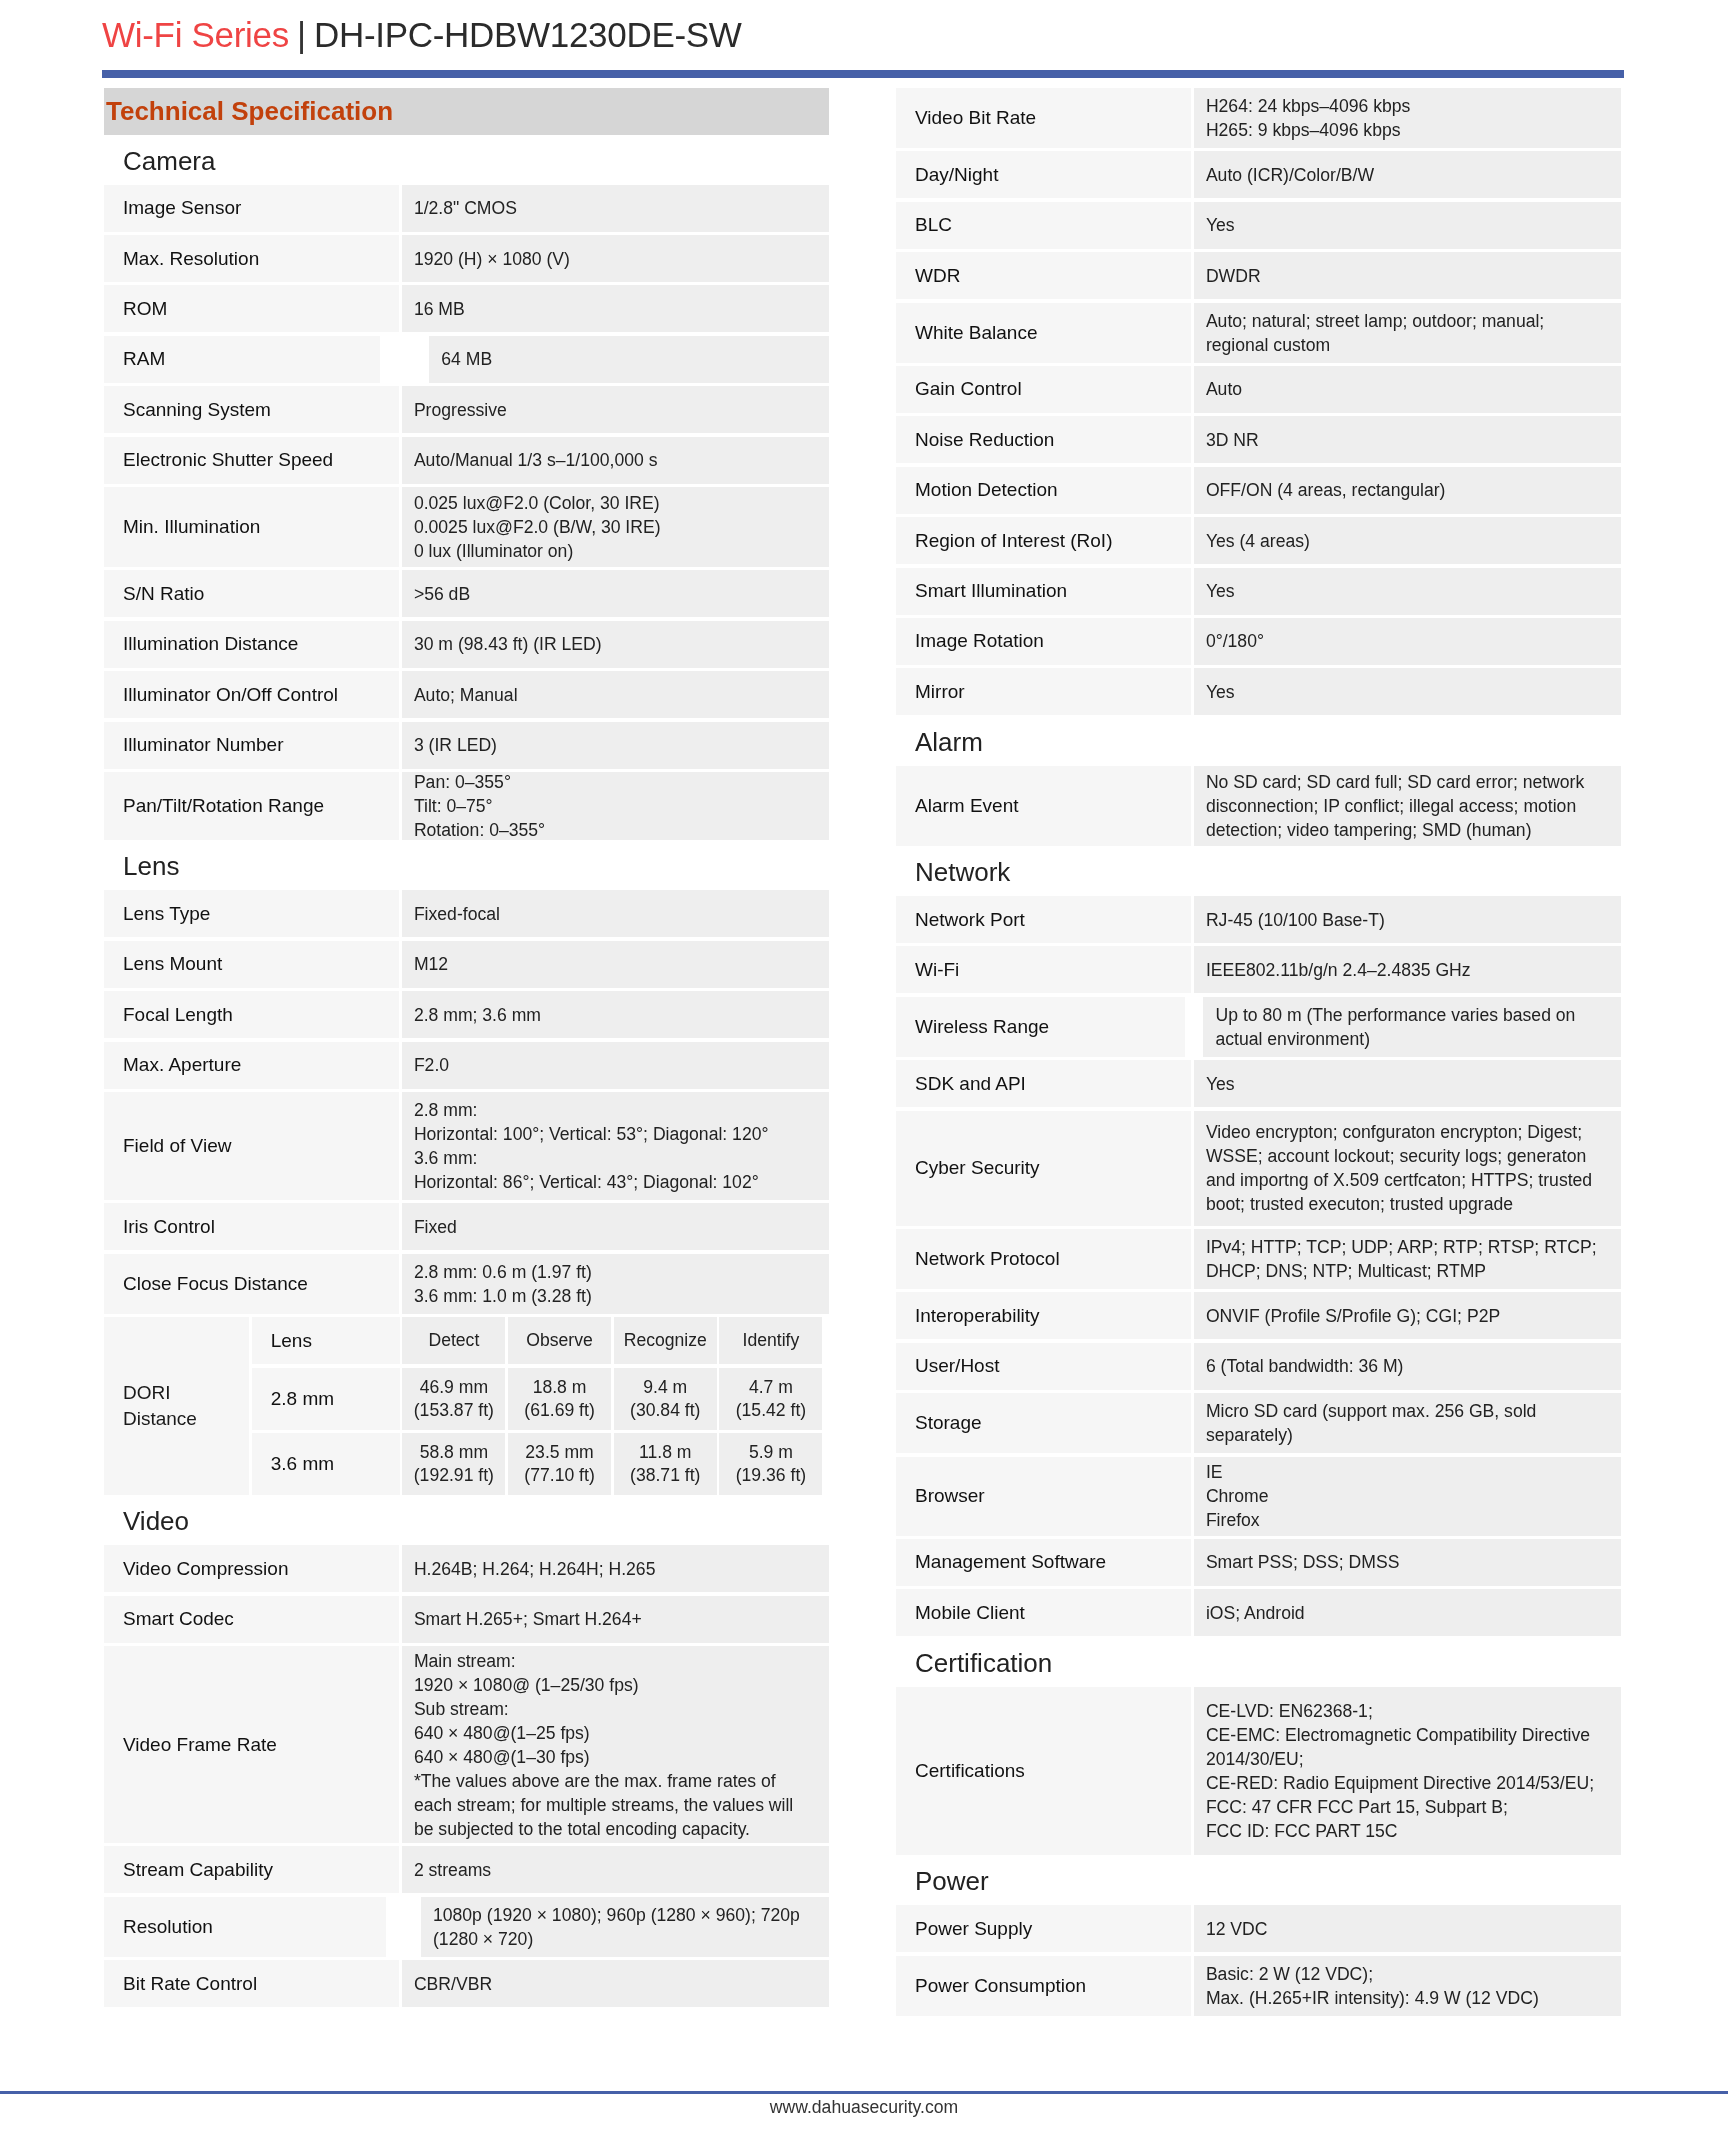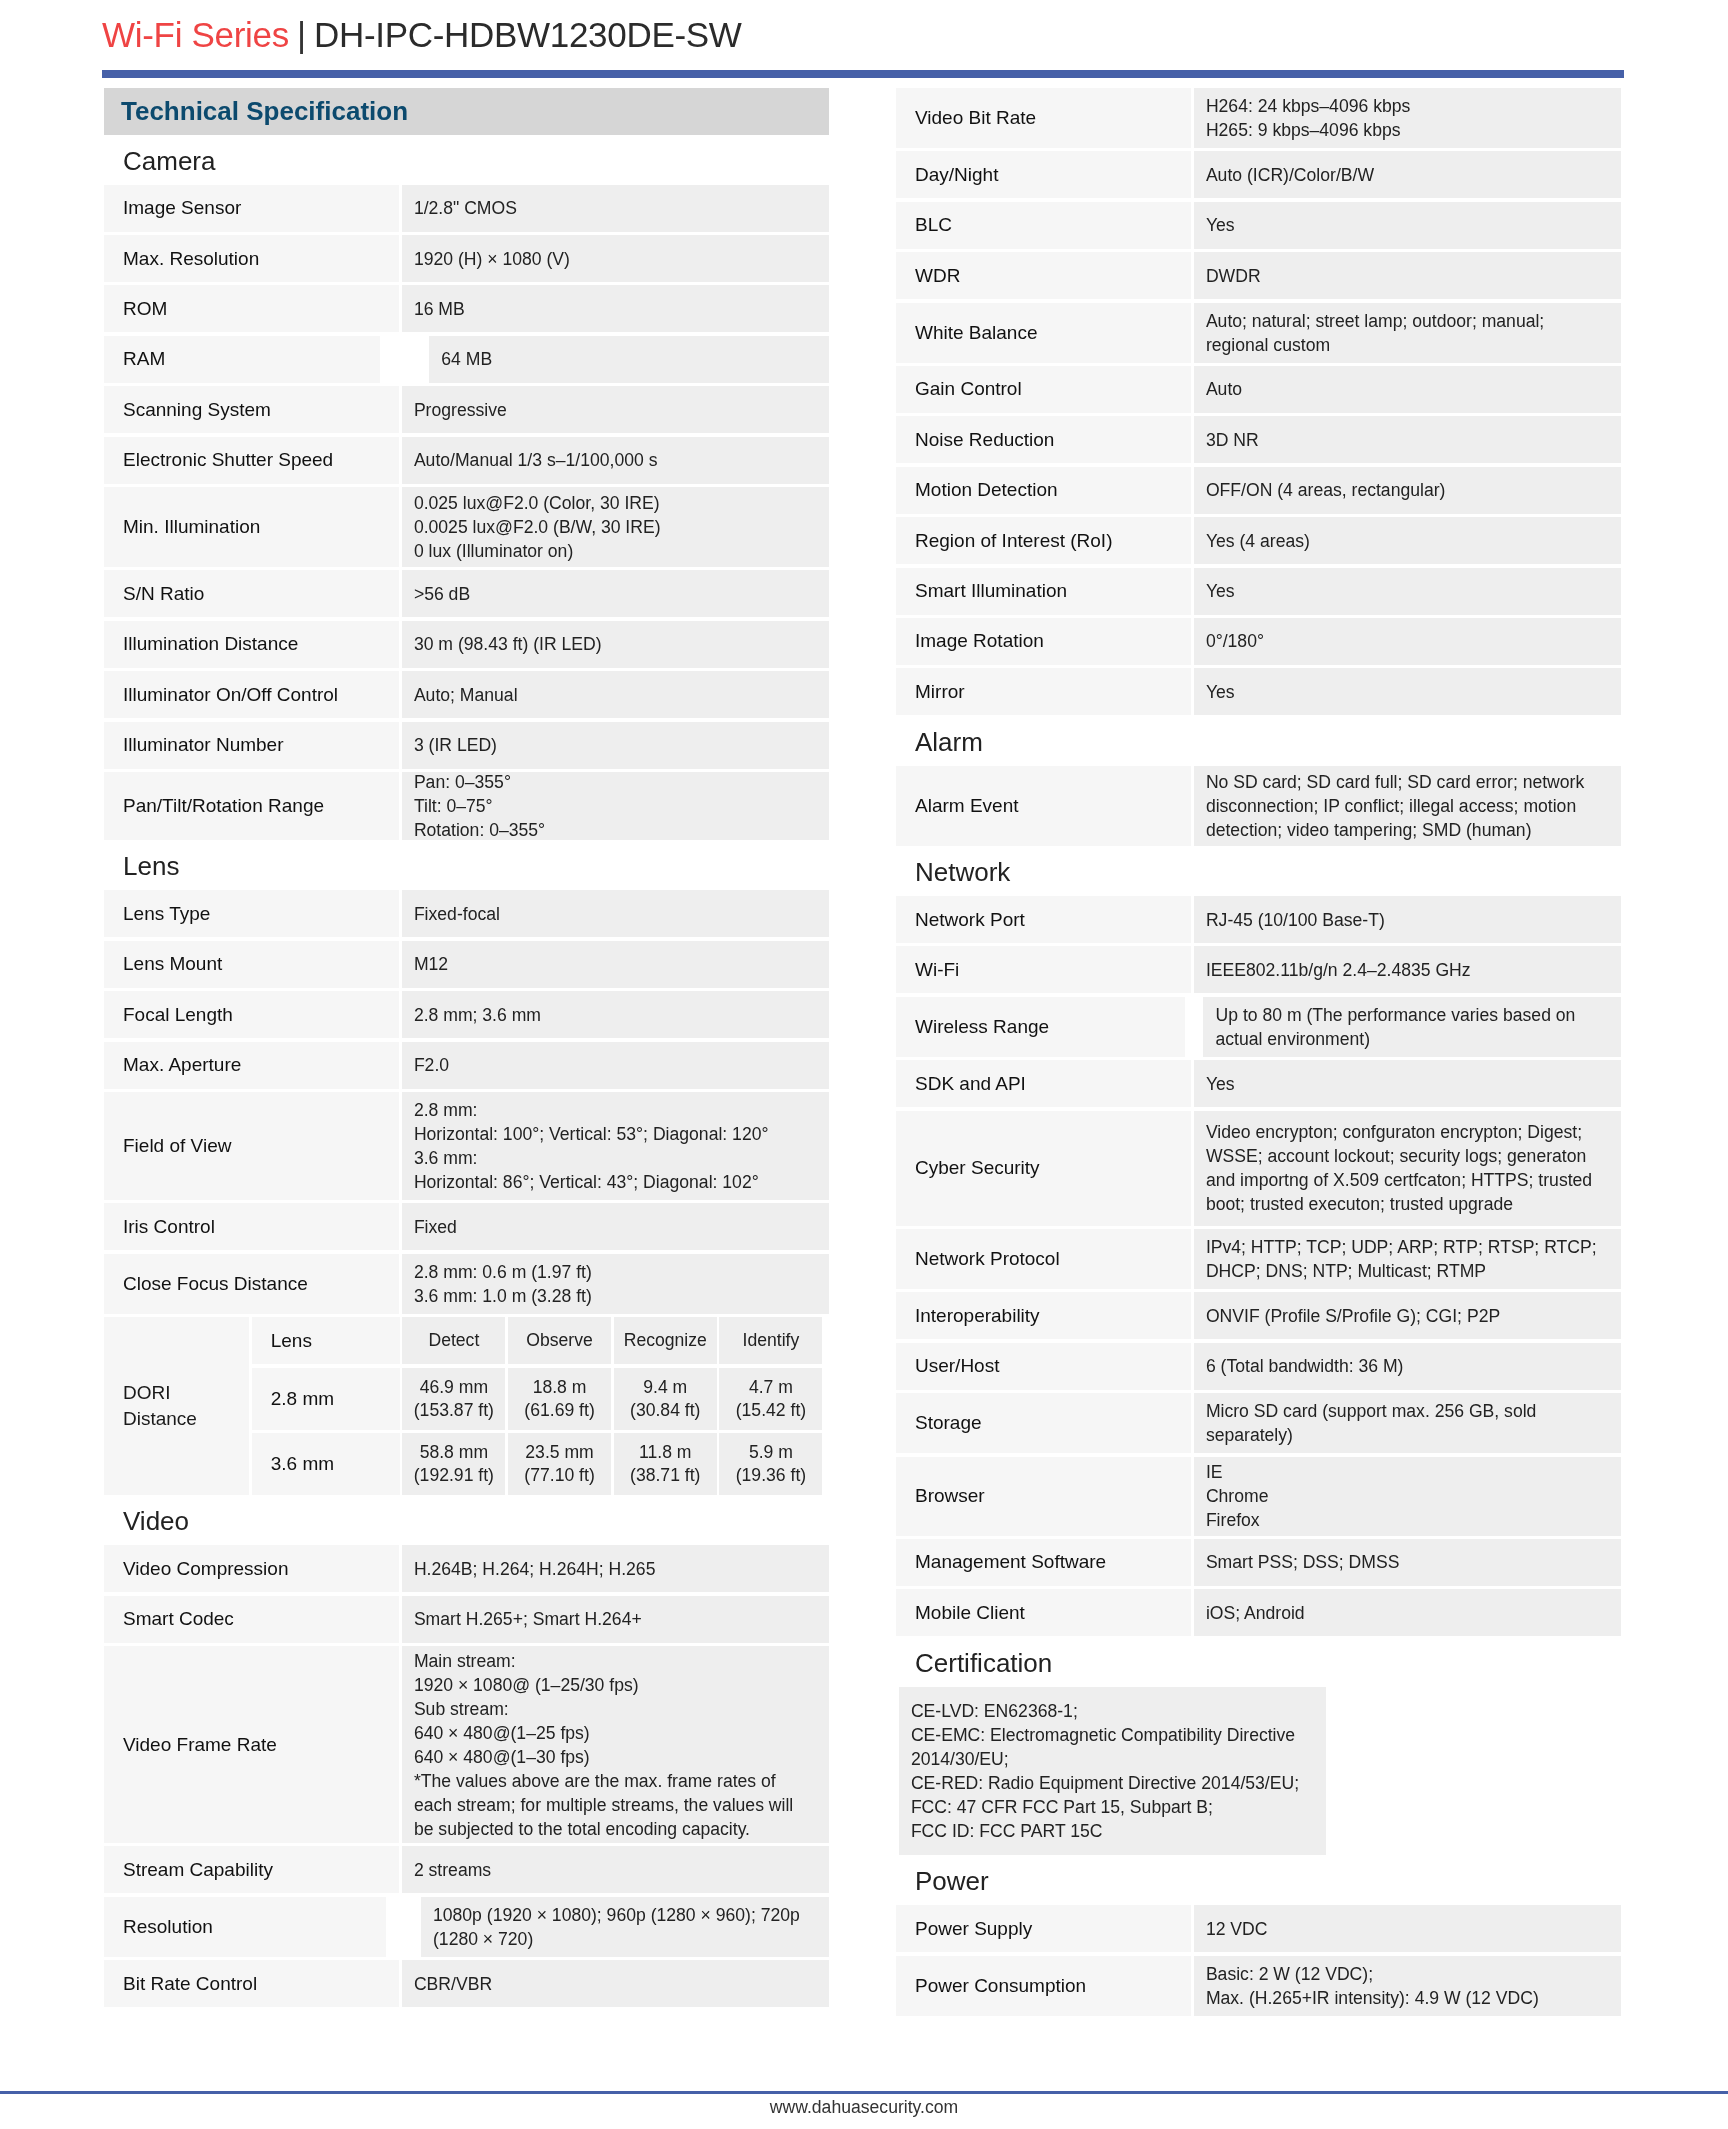--- a/index.html
+++ b/index.html
@@ -9,21 +9,21 @@
   .header-title { position: absolute; left: 102px; top: 12.2px; font-size: 35px; line-height: 46px; white-space: nowrap; font-weight: 400; letter-spacing: -0.3px; }
   .header-title .series { color: #ef4444; }
   .header-title .sep { color: #333; margin: 0 8.1px; }
   .header-title .model { color: #2b2b2b; }
   .header-rule { position: absolute; left: 102px; top: 70px; width: 1522px; height: 8.1px; background: #4660a8; }
 
   .col { position: absolute; top: 88px; width: 725px; }
   .col-left { left: 104px; }
   .col-right { left: 896px; }
 
-  .spec-banner { background: #d6d6d6; height: 47px; display: flex; align-items: center; padding-left: 17px; font-size: 26px; font-weight: 700; color: #0c4a6e; margin-bottom: 2.7px; }
+  .spec-banner { background: #d6d6d6; height: 47px; display: flex; align-items: center; padding-left: 2px; font-size: 26px; font-weight: 700; color: #c2410c; margin-bottom: 2.7px; }
 
   .section-title { font-size: 26px; color: #222; height: 47px; display: flex; align-items: center; padding-left: 19px; font-weight: 400; }
 
   .row { display: flex; margin-bottom: 3.4px; }
   .row .lbl { width: 295px; background: #f6f6f6; padding-left: 19px; font-size: 19px; color: #111; display: flex; align-items: center; }
   .row .val { width: 427px; margin-left: 2.7px; background: #eeeeee; padding: 6.8px 12.2px; font-size: 17.6px; color: #222; display: flex; flex-direction: column; justify-content: center; line-height: 24px; }
   .row .val span { display: block; }
 
   
   .dori { display: flex; margin-bottom: 3.4px; }
@@ -433,20 +433,21 @@
         <div class="lbl">Mobile Client</div>
         <div class="val">
           <span>iOS; Android</span>
         </div>
       </div>
     </div>
 
   <div class="section-title">Certification</div>
   <div>
       <div class="row" style="height: 168px;">
+        <div class="lbl">Certifications</div>
         <div class="val">
           <span>CE-LVD: EN62368-1;</span>
           <span>CE-EMC: Electromagnetic Compatibility Directive 2014/30/EU;</span>
           <span>CE-RED: Radio Equipment Directive 2014/53/EU;</span>
           <span>FCC: 47 CFR FCC Part 15, Subpart B;</span>
           <span>FCC ID: FCC PART 15C</span>
         </div>
       </div>
     </div>
 

